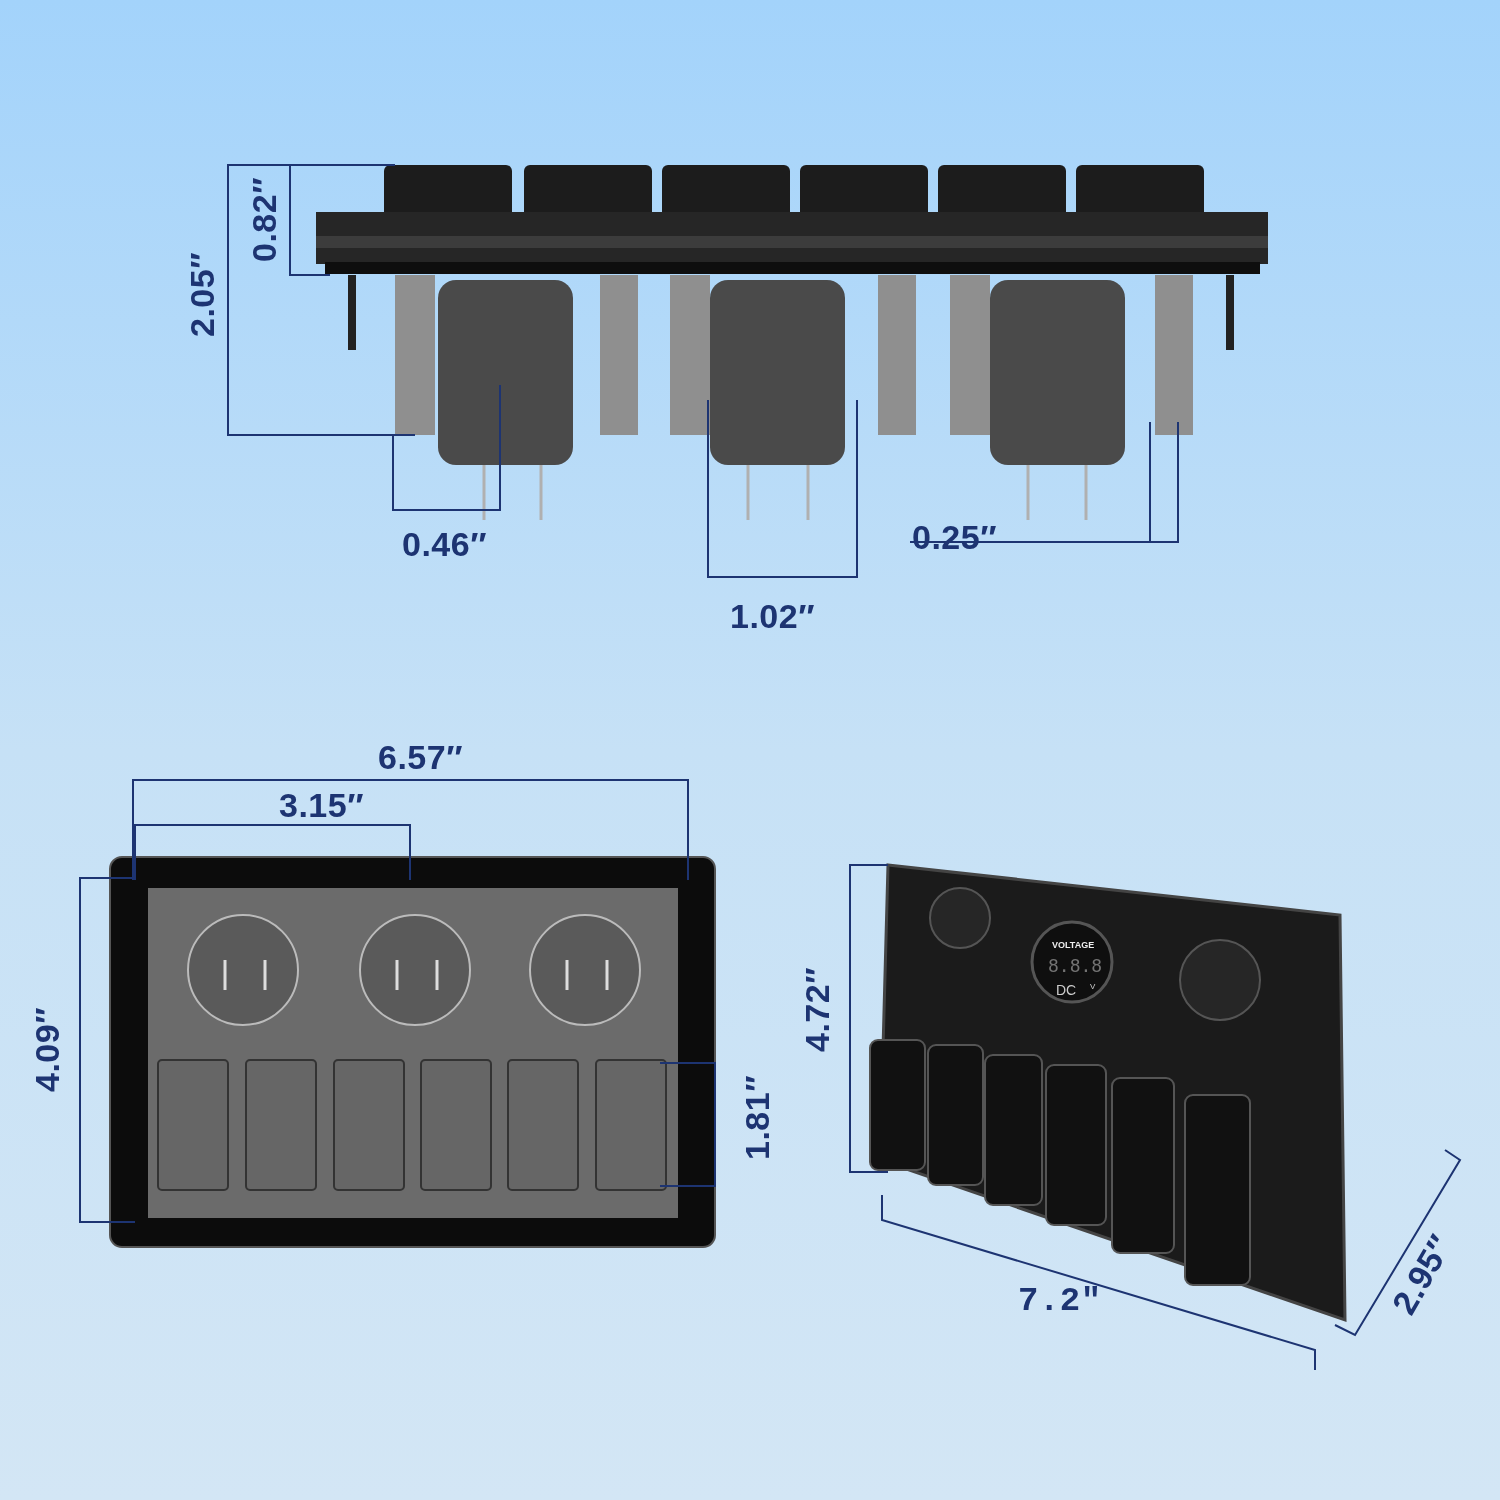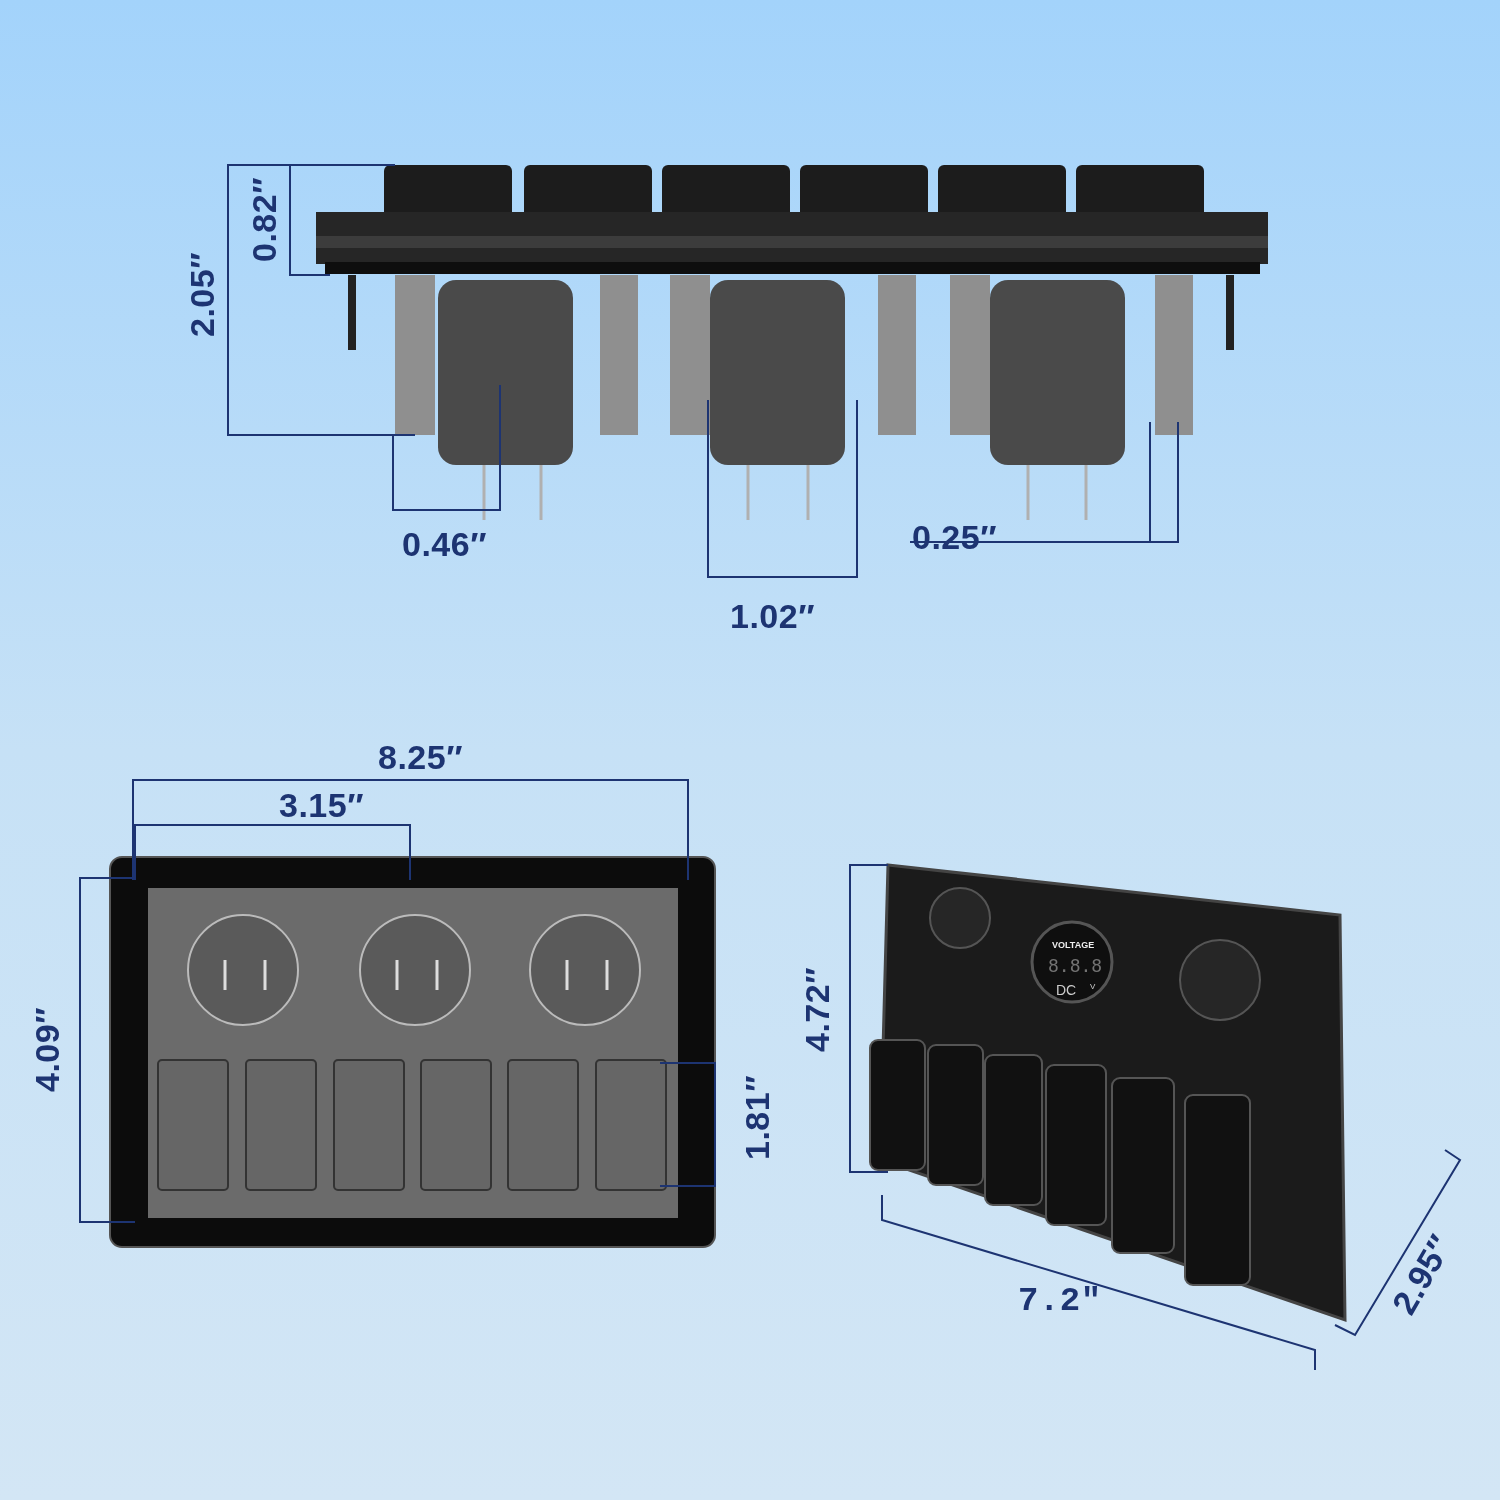--- a/index.html
+++ b/index.html
@@ -118,20 +118,20 @@
 <div style="position:absolute;left:1048px;top:955px;font-size:18px;color:#737373;font-family:'DejaVu Sans Mono',monospace;">8.8.8</div>
 <div style="position:absolute;left:1056px;top:982px;font-size:14px;color:#ccc;">DC</div>
 <div style="position:absolute;left:1090px;top:982px;font-size:8px;color:#ccc;">V</div>
 
 <div class="dim vert" style="left:160px;top:275px;">2.05″</div>
 <div class="dim vert" style="left:222px;top:200px;">0.82″</div>
 <div class="dim" style="left:402px;top:525px;">0.46″</div>
 <div class="dim" style="left:730px;top:597px;text-align:center;">1.02″</div>
 <div class="dim" style="left:912px;top:500px;margin-top:18px;">0.25″</div>
 
-<div class="dim" style="left:378px;top:738px;">8.25″</div>
+<div class="dim" style="left:378px;top:738px;">6.57″</div>
 <div class="dim" style="left:243px;top:786px;margin-left:36px;">3.15″</div>
 <div class="dim vert" style="left:5px;top:1030px;">4.09″</div>
 <div class="dim vert" style="left:715px;top:1098px;">1.81″</div>
 
 <div class="dim vert" style="left:775px;top:990px;">4.72″</div>
 <div class="dim" style="left:1018px;top:1282px;font-family:Liberation Mono, monospace;">7.2″</div>
 <div class="dim" style="left:1380px;top:1255px;transform:rotate(-60deg);">2.95″</div>
 
 </body></html>

